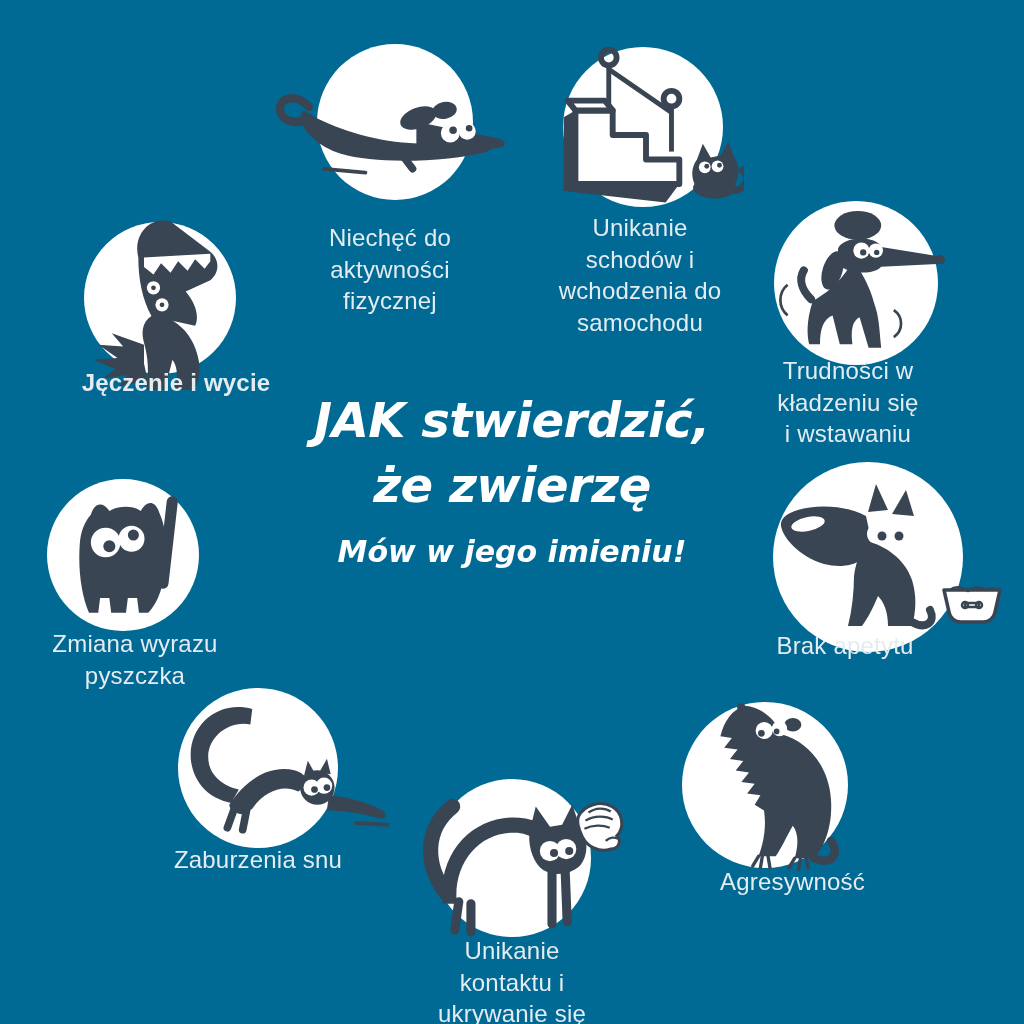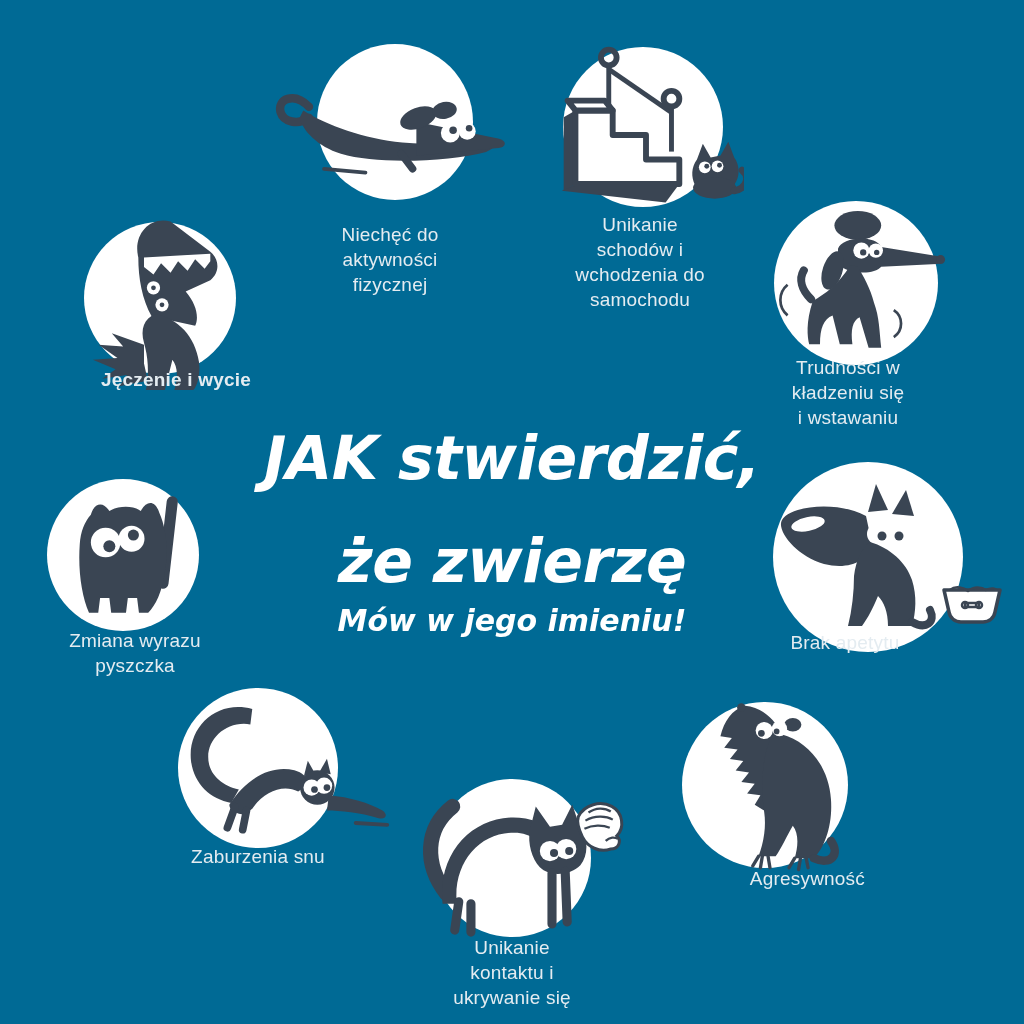--- a/index.html
+++ b/index.html
@@ -14,30 +14,30 @@
     position:relative;width:1024px;height:1024px;overflow:hidden;
     background:var(--bg-color);
     font-family:"Liberation Sans","DejaVu Sans",sans-serif;
   }
   .item{position:absolute;}
   .circle{position:absolute;left:0;top:0;border-radius:50%;background:var(--circle-color);}
   .icon{position:absolute;color:var(--ink-color);}
   .icon svg{display:block;}
   .caption{
     position:absolute;width:220px;text-align:center;
-    font-size:19px;line-height:1.32;color:var(--caption-color);
+    font-size:24px;line-height:1.32;color:var(--caption-color);
     white-space:pre-line;letter-spacing:0.2px;
   }
   .title-block{
     position:absolute;left:50%;top:388px;transform:translateX(-50%);
     width:560px;text-align:center;color:var(--title-color);
     font-family:"DejaVu Sans","Liberation Sans",sans-serif;
   }
-  .title-line{font-size:60px;line-height:65px;font-weight:700;font-style:italic;letter-spacing:-0.5px;margin-top:38px;}
-  .subtitle{font-size:30px;line-height:38px;font-weight:700;font-style:italic;margin-top:8px;}
+  .title-line{font-size:48px;line-height:65px;font-weight:700;font-style:italic;letter-spacing:-0.5px;}
+  .subtitle{font-size:30px;line-height:38px;font-weight:700;font-style:italic;margin-top:15px;}
 </style>
 </head>
 <body>
 
 <div id="canvas">
 
   <div class="title-block">
     <div class="title-line">JAK stwierdzić,</div>
     <div class="title-line">że zwierzę</div>
     <div class="subtitle">Mów w jego imieniu!</div>

